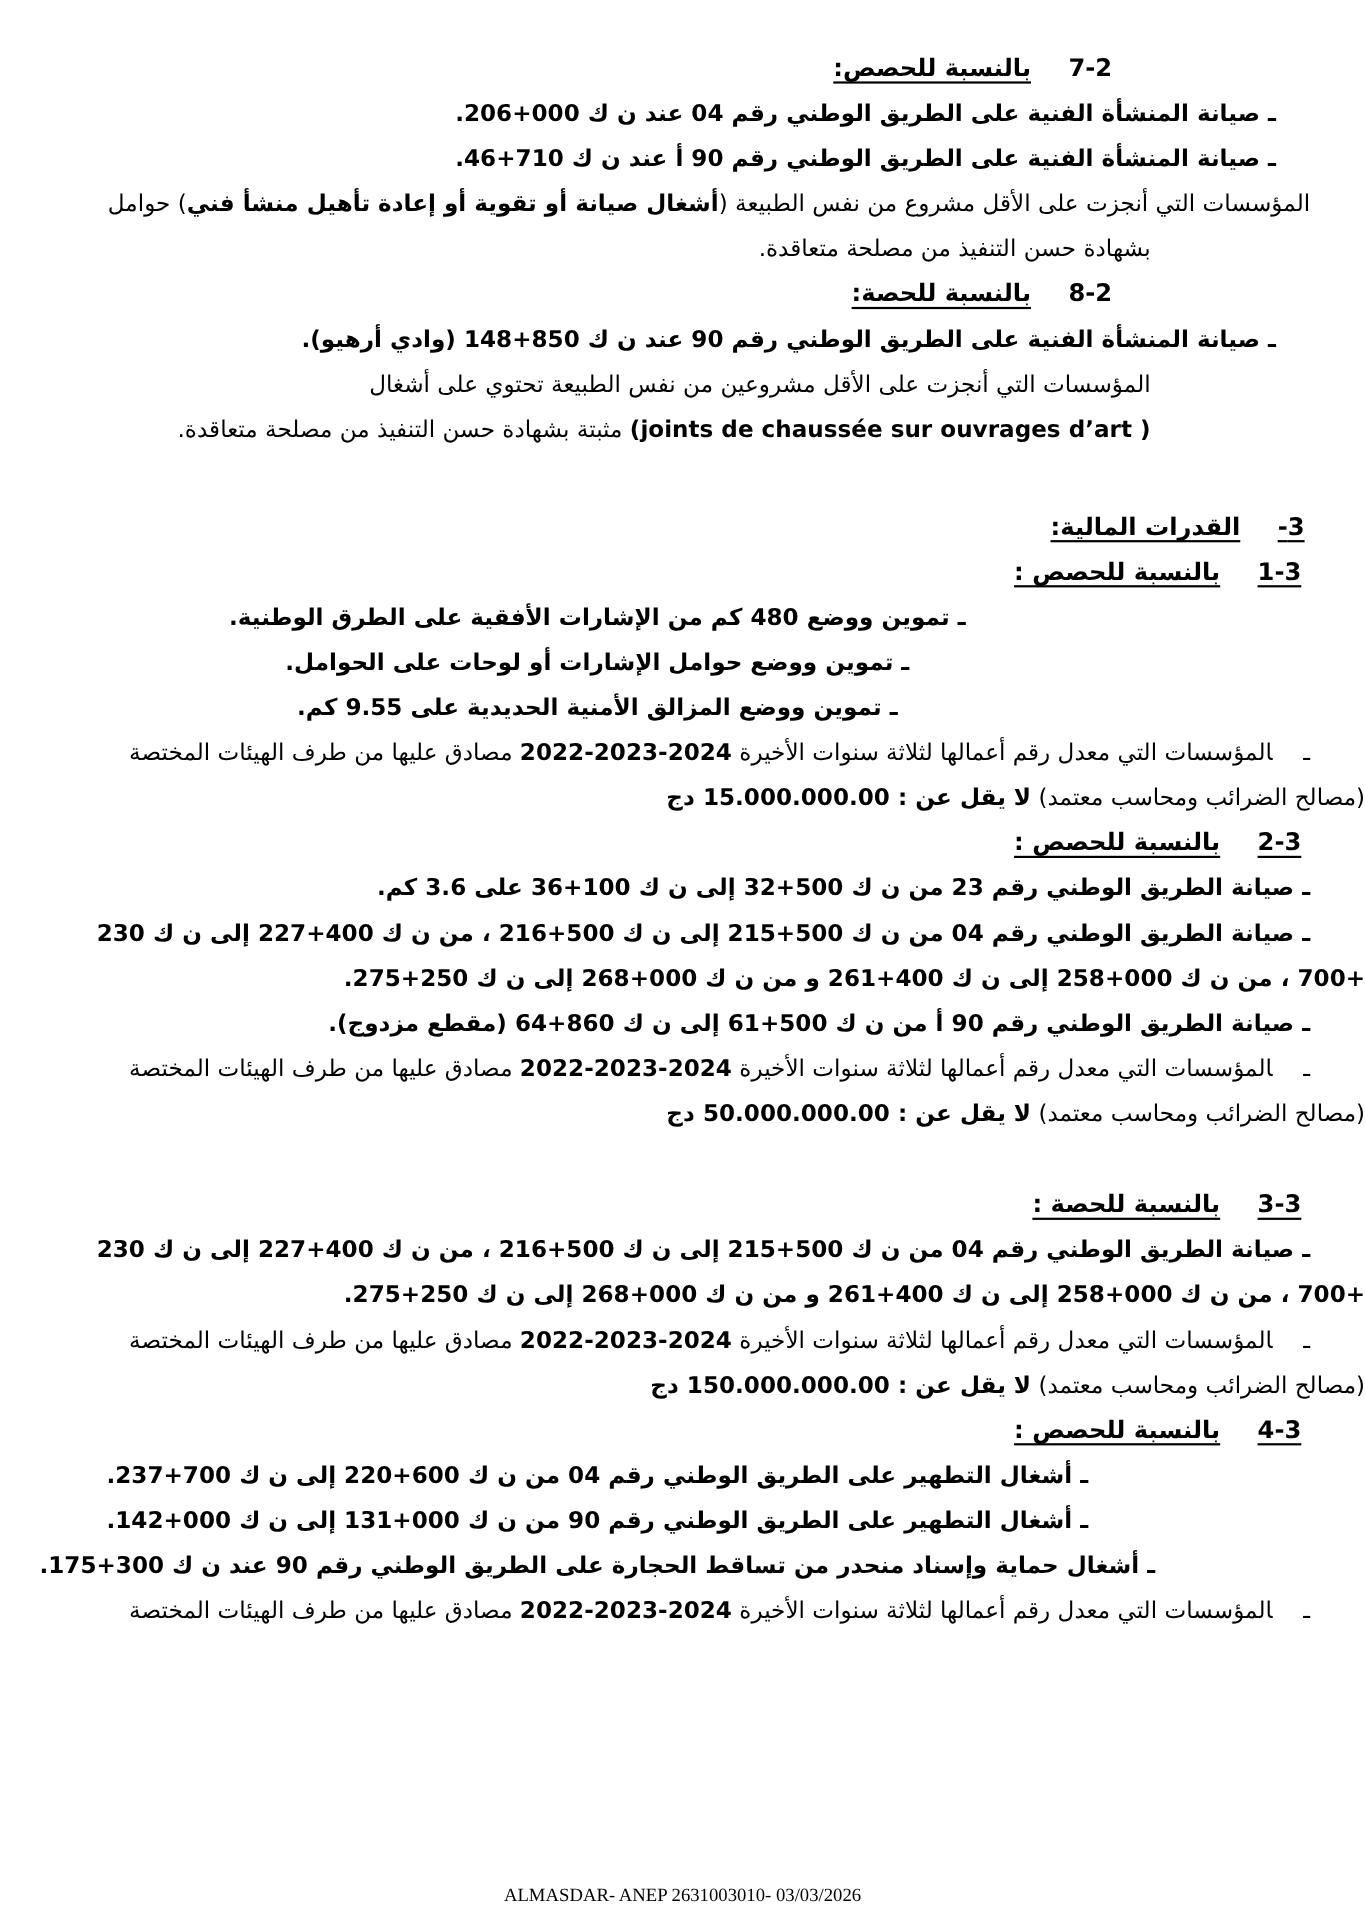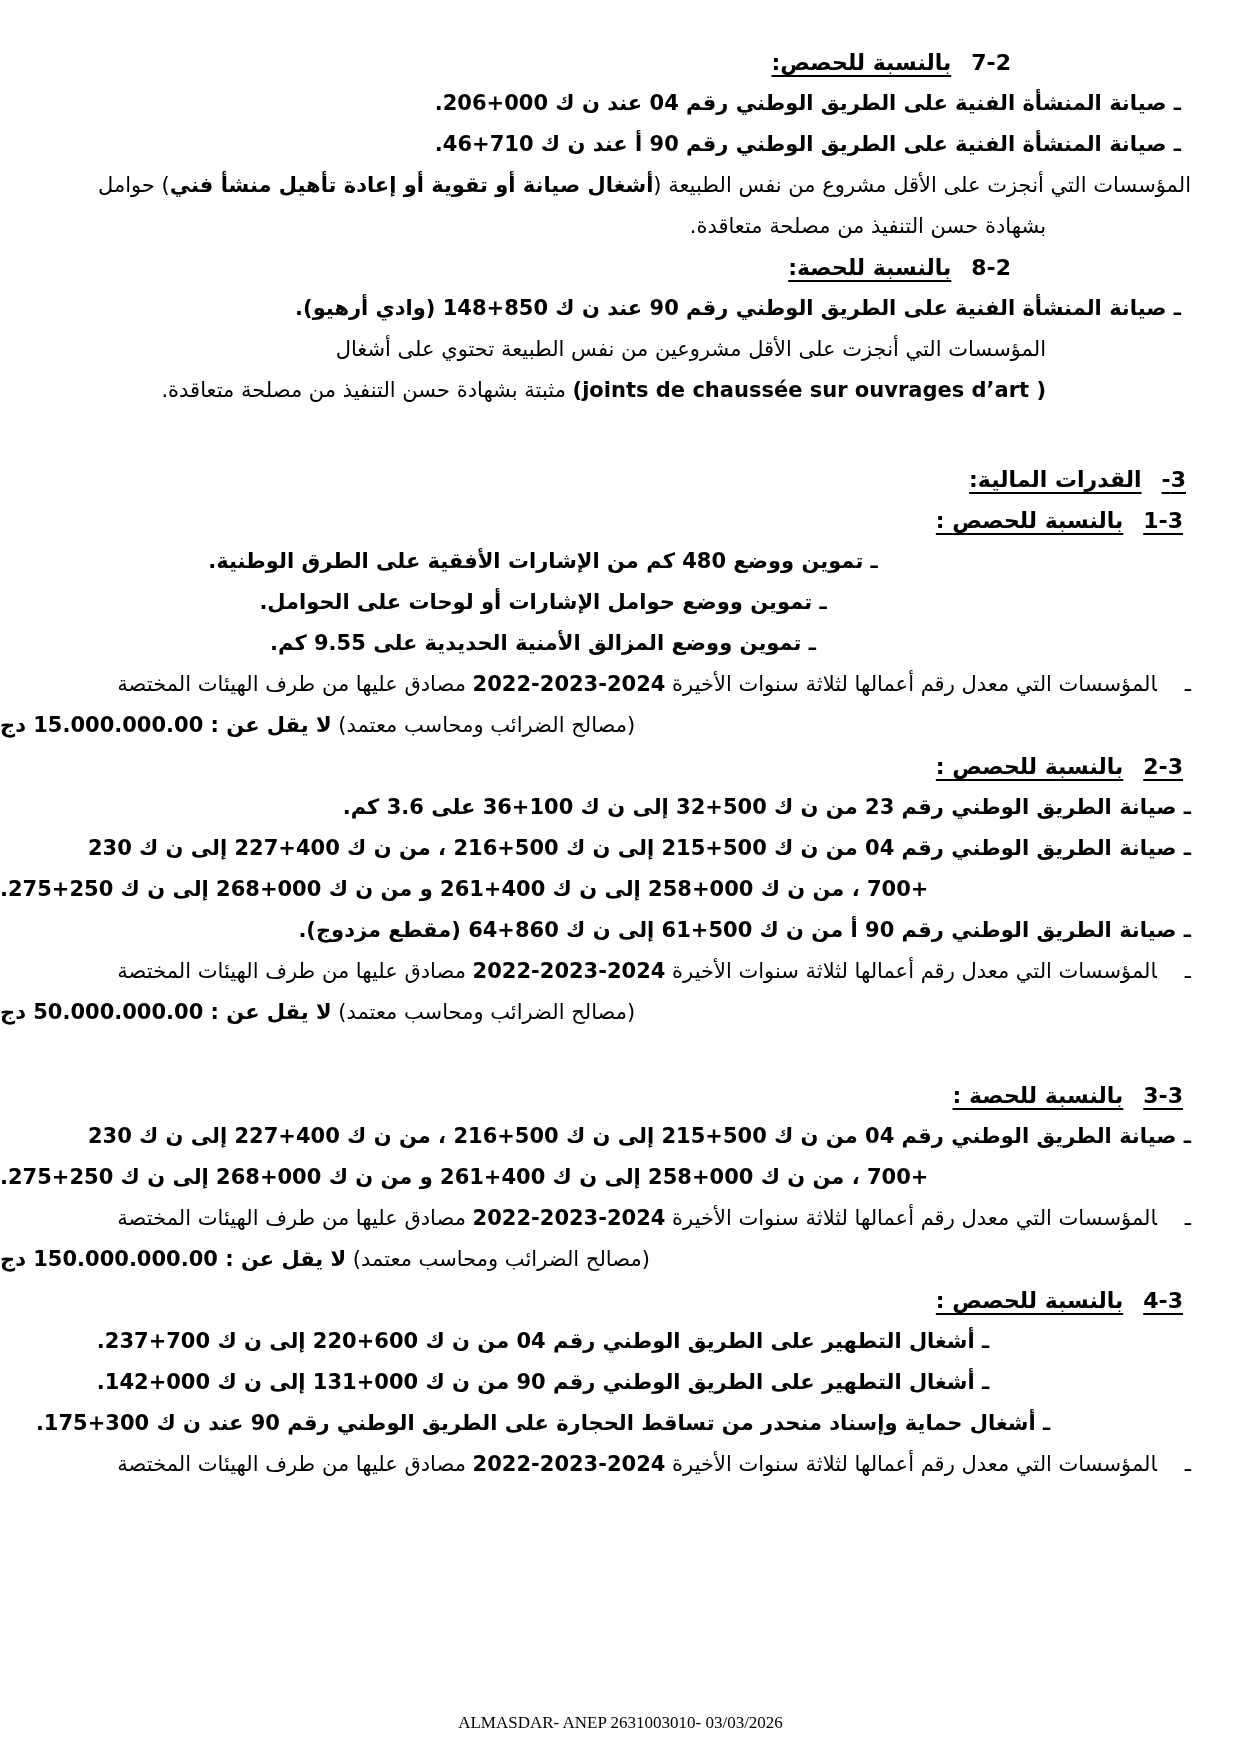--- a/index.html
+++ b/index.html
@@ -9,30 +9,30 @@
   }
   .page{direction:rtl;padding-top:42px;}
   .line{
     font-size:21px;line-height:41px;text-align:right;white-space:nowrap;
     direction:rtl;unicode-bidi:plaintext;
   }
   .line{unicode-bidi:normal;}
   .h{font-size:22px;}
   .bold{font-weight:bold;}
   .ul{text-decoration:underline;text-underline-offset:5px;}
-  .num{margin-left:20px;}
+  .num{margin-left:34px;}
   .mk{margin-left:28px;}
   .i50{padding-left:0;padding-right:50px;}
   .i55{padding-right:55px;}
   .i90{padding-right:58px;}
-  .i135{padding-right:60px;margin-left:24px;}
+  .i135{padding-right:81px;margin-left:24px;}
   .i155{padding-right:155px;text-align:center;}
   .i195{padding-right:195px;}
   .i230{padding-right:230px;}
-  .center{text-align:left;padding-right:0;}
+  .center{text-align:right;padding-right:0;}
   .footer{
     position:absolute;left:0;right:0;bottom:22px;text-align:center;
     direction:ltr;font-family:Liberation Serif, serif;font-size:17px;color:#000;
   }
 </style>
 </head>
 <body>
 
 <div class="page">
     <div class="line h i230"><span class="bold num">7-2</span><span class="bold ul">بالنسبة للحصص:</span></div>

